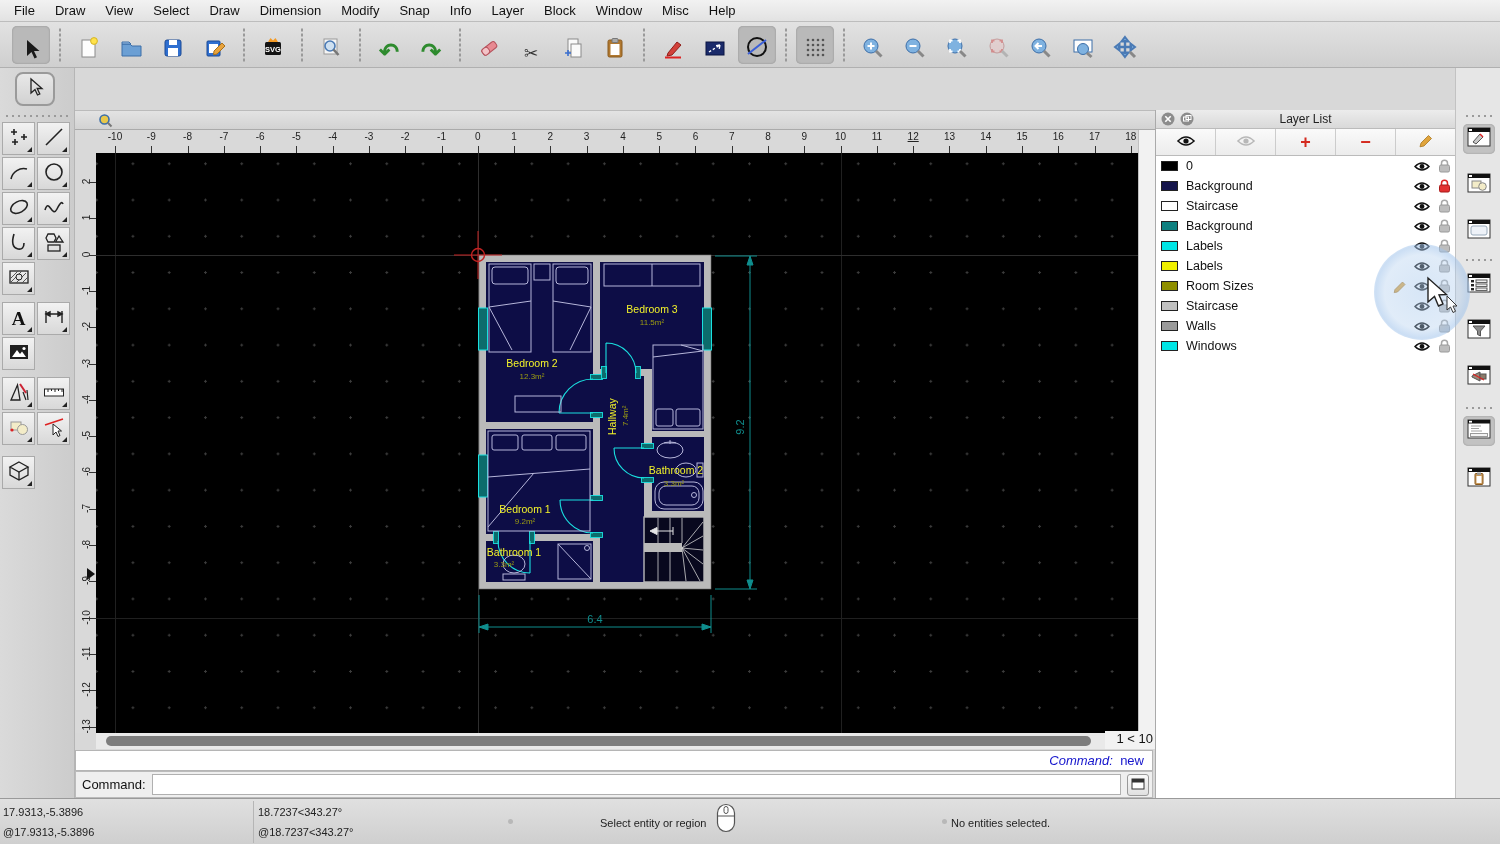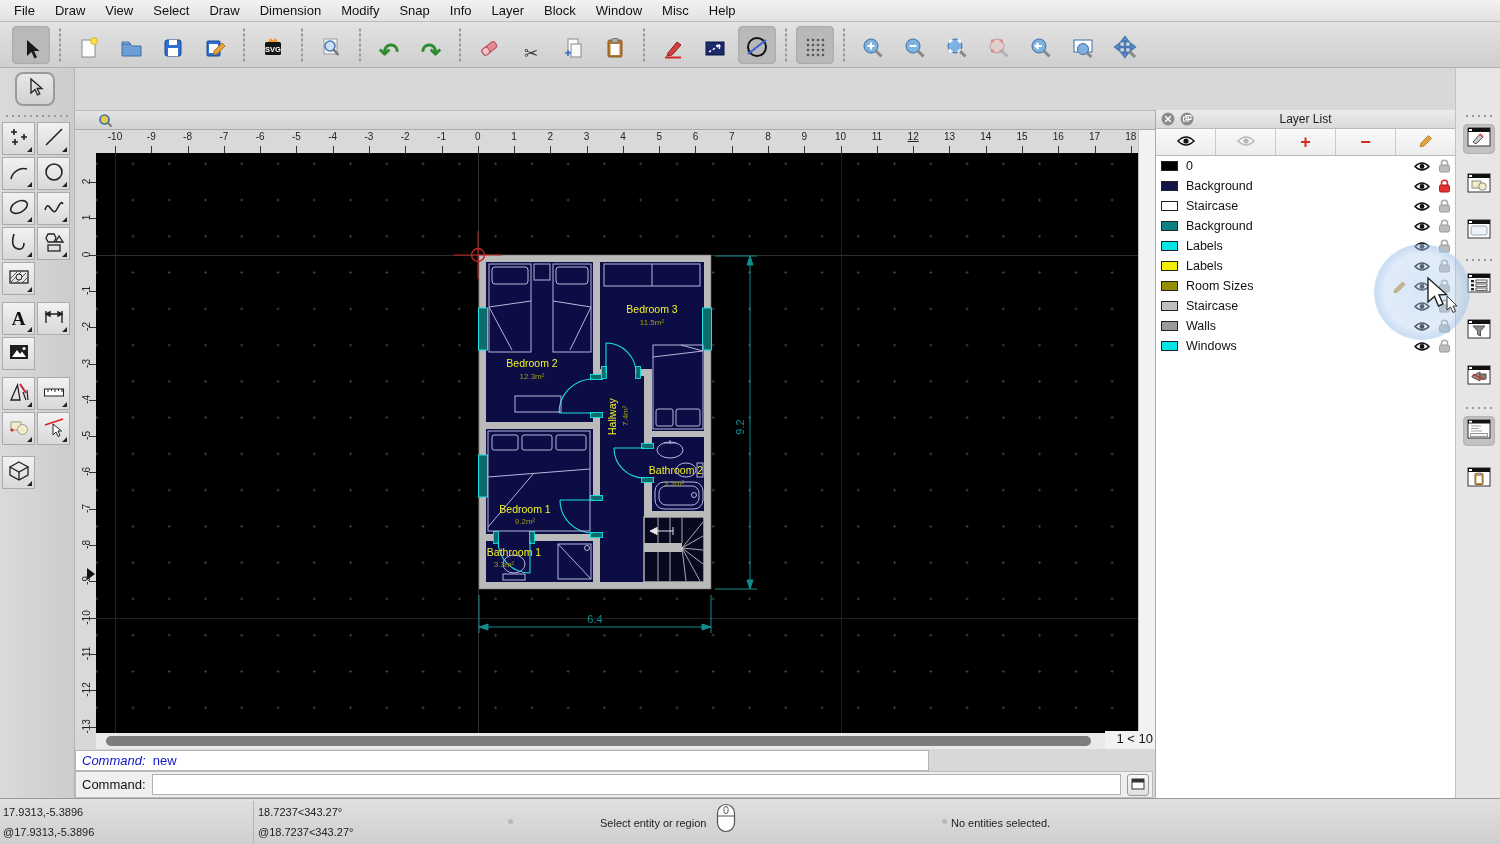--- a/index.html
+++ b/index.html
@@ -71,22 +71,22 @@
   #canvas-right-strip { position:absolute; left:1138px; top:130px; width:17px; height:603px;
     background:#f2f2f2; border-left:1px solid #c0c0c0; }
   #hscroll { position:absolute; left:96px; top:733px; width:1042px; height:16px;
     background:#e9e9e9; }
   #hscroll-thumb { position:absolute; left:10px; top:3px; width:985px; height:10px;
     background:#7d7d7d; border-radius:5px; }
   #scale-indicator { position:absolute; left:1105px; top:731px; width:50px; height:18px;
     font-size:13px; color:#111; background:#f2f2f2; text-align:right; padding-right:2px; }
 
   
-  #cmd-history { position:absolute; left:75px; top:750px; width:854px; height:21px;
-    background:#fff; border:1px solid #b5b5b5; font-size:13px; padding:2px 8px 0 6px; }
+  #cmd-history { position:absolute; left:75px; top:750px; width:1078px; height:21px;
+    background:#fff; border:1px solid #b5b5b5; font-size:13px; padding:2px 8px 0 6px;text-align:right; }
   #cmd-history .lbl { color:#1414cc; font-style:italic; }
   #cmd-history .val { color:#1414cc; }
   #cmd-row { position:absolute; left:75px; top:771px; width:1078px; height:27px;
     background:#efefef; border:1px solid #bbb; display:flex; align-items:center; }
   #cmd-label { font-size:13px; color:#111; padding:0 6px 0 6px; }
   #cmd-input { flex:1; height:21px; border:1px solid #b0b0b0; background:#fff; margin-right:6px;
     font-size:13px; font-family:"Liberation Sans",sans-serif; }
   #cmd-dockbtn { width:22px; height:22px; background:linear-gradient(#fafafa,#e0e0e0);
     border:1px solid #999; border-radius:3px; margin-right:3px;
     display:flex; align-items:center; justify-content:center; }

